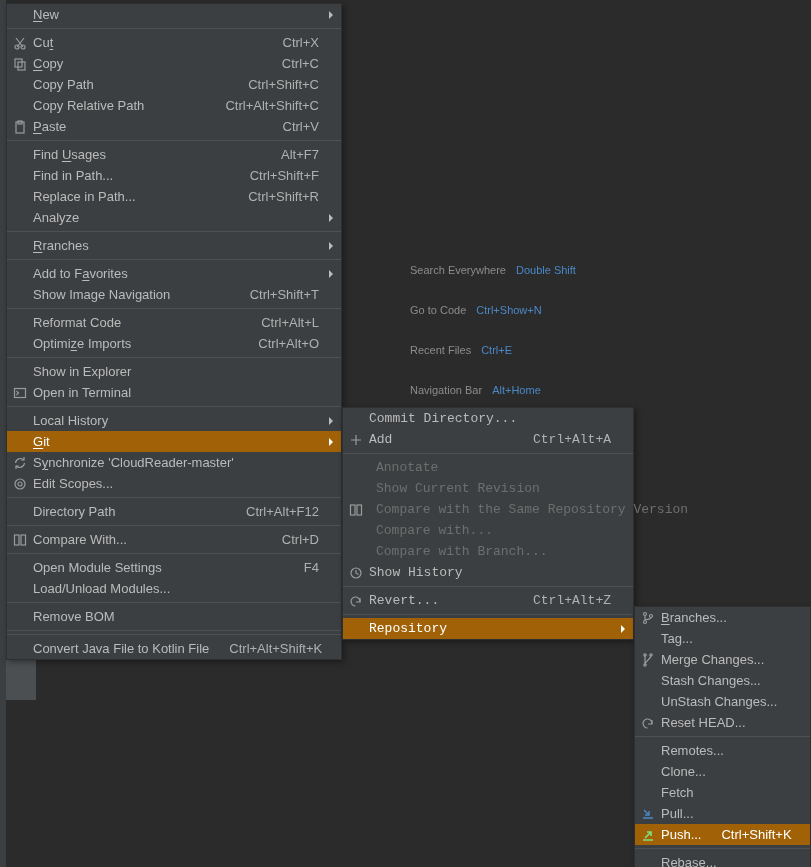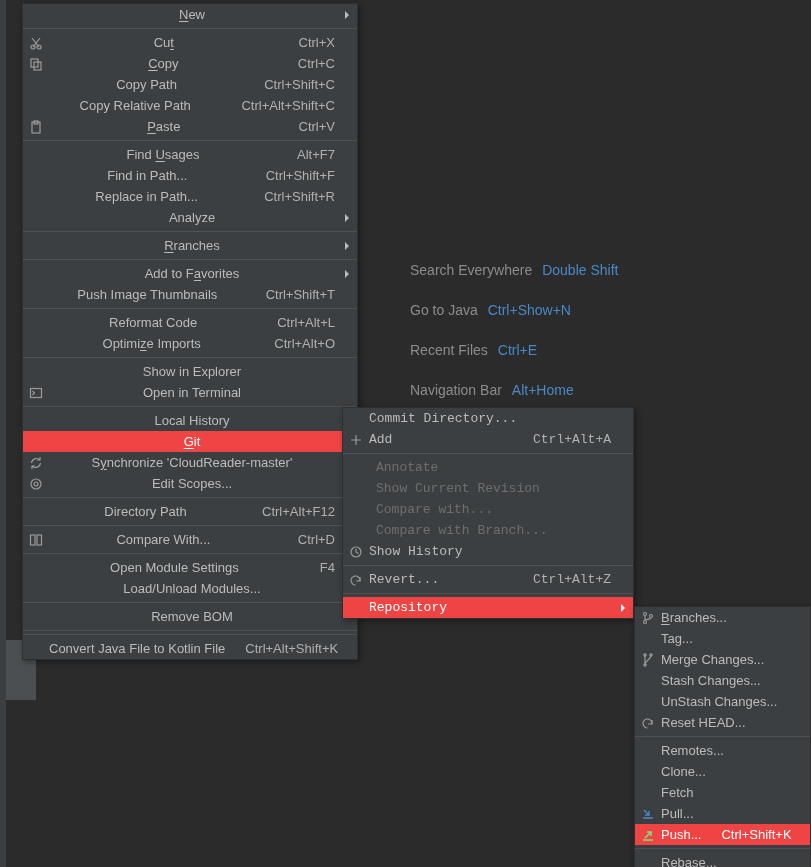--- a/index.html
+++ b/index.html
@@ -19,21 +19,21 @@
     }
     .slab {
       position:absolute; left:6px; top:640px; width:30px; height:60px;
       background:#4c4f51;
     }
 
     
     .hints {
       position:absolute; left:410px; top:250px;
       line-height: 40px;
-      font-size:14px;
+      font-size:11px;
       color:#8c8c8c;
     }
     .hints .row { white-space:nowrap; }
     .hints .kb { color:#4a88c7; margin-left:10px; }
 
     
     .menu {
       position:absolute;
       background:#3c3f41;
       border:1px solid #2d2f30;
@@ -43,60 +43,60 @@
     .item {
       display:flex; align-items:center;
       height:21px;
       padding:0 22px 0 26px;
       position:relative;
       color:#bbbbbb;
       cursor:default;
       white-space:nowrap;
     }
     .item.disabled { color:#6e6e6e;padding-left:33px; }
-    .item.highlight { background:#ef4444; color:#ffffff; }
+    .item.highlight { background:#a16207; color:#ffffff; }
     .item .lbl { flex:1; }
     .item .mn { text-decoration: underline; text-underline-offset:2px; }
     .item .shortcut { margin-left:20px; color:#b0b0b0; }
     .item.highlight .shortcut { color:#ffffff; }
     .item .arrow {
       position:absolute; right:8px; top:50%; transform:translateY(-50%);
       width:0;height:0;border-top:4px solid transparent;border-bottom:4px solid transparent;
       border-left:4px solid #bbbbbb;
     }
     .item.highlight .arrow { border-left-color:#fff; }
     .item .ico {
       position:absolute; left:6px; top:50%; transform:translateY(-50%);
       width:14px; height:14px; display:flex; align-items:center; justify-content:center;
       color:#9a9a9a; font-size:11px;
     }
     .item.highlight .ico { color:#fff; }
 
     
-    #menu-main { left:22px; top:3px; width:336px;text-align:center; }
+    #menu-main { left:6px; top:3px; width:336px; }
     #menu-git  { left:342px; top:407px; width:292px;font-family:Liberation Mono, monospace; }
     #menu-repo { left:634px; top:606px; width:177px; } 
 
     
     .ico svg { width:14px;height:14px; }
     .stroke { stroke:#9a9a9a; stroke-width:1.2; fill:none; }
     .stroke-blue { stroke:#4a88c7; stroke-width:1.4; fill:none; }
   </style>
 </head>
 <body>
 
 <div class="left-gutter"></div>
 <div class="slab"></div>
 
 <div class="hints">
   <div class="row">
     <span>Search Everywhere</span><span class="kb">Double Shift</span>
   </div>
   <div class="row">
-    <span>Go to Java</span><span class="kb">Ctrl+Show+N</span>
+    <span>Go to Code</span><span class="kb">Ctrl+Show+N</span>
   </div>
   <div class="row">
     <span>Recent Files</span><span class="kb">Ctrl+E</span>
   </div>
   <div class="row">
     <span>Navigation Bar</span><span class="kb">Alt+Home</span>
   </div>
 </div>
 
 <div id="menu-main" class="menu">
@@ -182,21 +182,21 @@
   </div>
 
   <div class="sep"></div>
 
   <div class="item">
     <span class="lbl"><span>Add to F</span><span class="mn">a</span><span>vorites</span></span>
     <span class="arrow"></span>
   </div>
 
   <div class="item">
-    <span class="lbl">Push Image Thumbnails</span>
+    <span class="lbl">Show Image Navigation</span>
     <span class="shortcut">Ctrl+Shift+T</span>
   </div>
 
   <div class="sep"></div>
 
   <div class="item">
     <span class="lbl">Reformat Code</span>
     <span class="shortcut">Ctrl+Alt+L</span>
   </div>
 
@@ -313,20 +313,29 @@
       </span>
     <span class="lbl">Add</span>
     <span class="shortcut">Ctrl+Alt+A</span>
   </div>
   <div class="sep"></div>
   <div class="item disabled">
     <span class="lbl">Annotate</span>
   </div>
   <div class="item disabled">
     <span class="lbl">Show Current Revision</span>
+  </div>
+  <div class="item disabled">
+    <span class="ico">
+        <svg viewBox="0 0 14 14">
+          <rect class="stroke" x="1.5" y="2" width="4.5" height="10"></rect>
+          <rect class="stroke" x="8" y="2" width="4.5" height="10"></rect>
+        </svg>
+      </span>
+    <span class="lbl">Compare with the Same Repository Version</span>
   </div>
   <div class="item disabled">
     <span class="lbl">Compare with...</span>
   </div>
   <div class="item disabled">
     <span class="lbl">Compare with Branch...</span>
   </div>
   <div class="item">
     <span class="ico">
         <svg viewBox="0 0 14 14">

